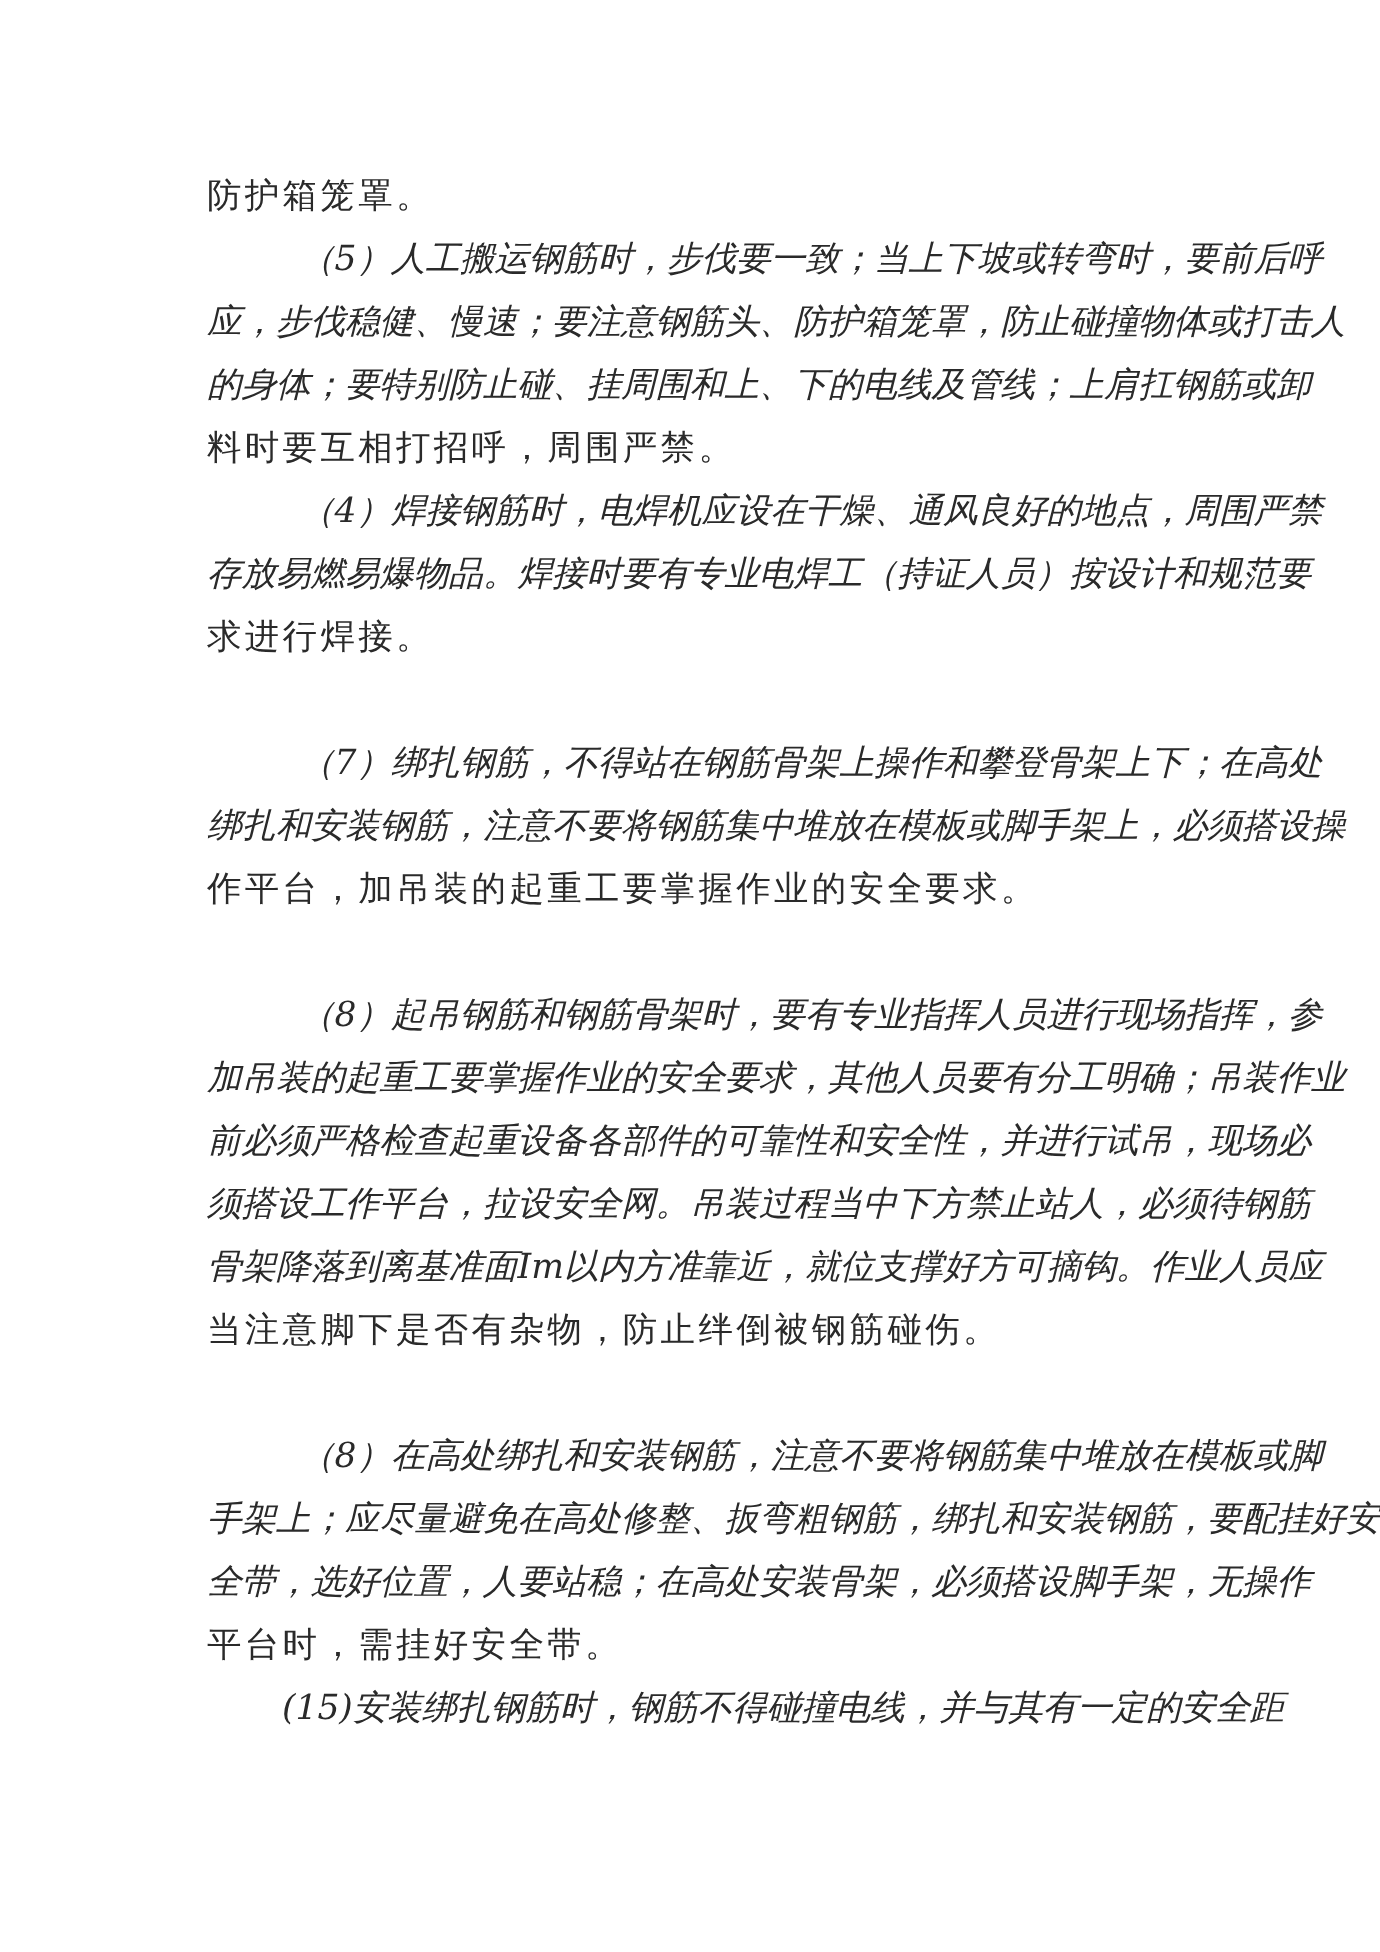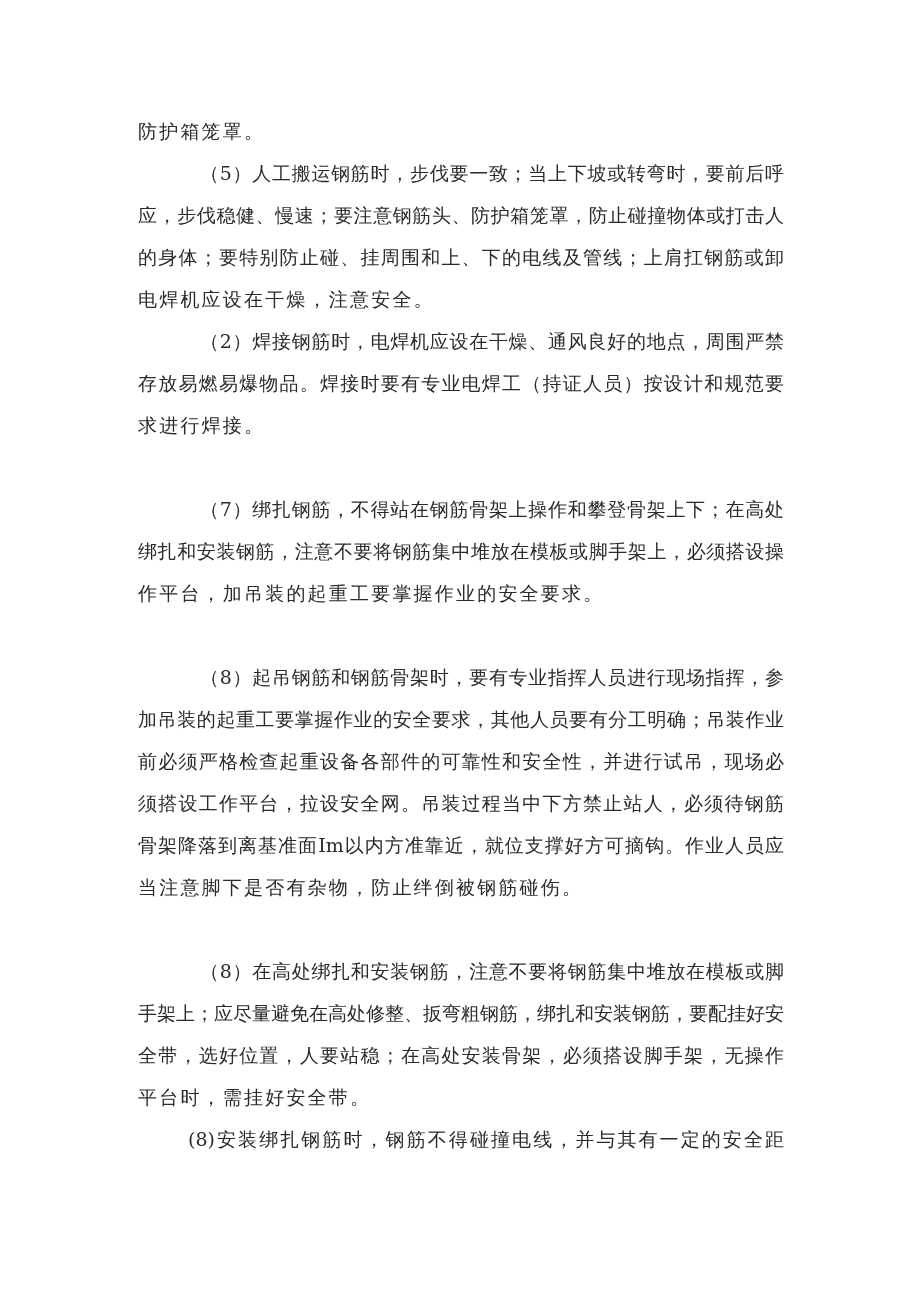--- a/index.html
+++ b/index.html
@@ -19,64 +19,65 @@
     position: absolute;
     left: 138px;
     top: 0;
     width: 646px;
   }
   .line {
     position: absolute;
     left: 0;
     height: 42px;
     line-height: 42px;
-    font-size: 19px;
+    font-size: 23px;
     white-space: nowrap;
     letter-spacing: 2.2px;
   }
   .line.indent {
     left: 62px;
   }
   .line.justify {
     width: 646px;
     text-align: justify;
     text-align-last: justify;
     letter-spacing: 0;
+    font-style: italic;
   }
   .line.indent.justify {
     width: 584px;
   }
 </style>
 </head>
 <body>
 
 <div class="page">
 
   <div class="line" style="top:110px">防护箱笼罩。</div>
 
   <div class="line indent justify" style="top:152px">（5）人工搬运钢筋时，步伐要一致；当上下坡或转弯时，要前后呼</div>
   <div class="line justify" style="top:194px">应，步伐稳健、慢速；要注意钢筋头、防护箱笼罩，防止碰撞物体或打击人</div>
   <div class="line justify" style="top:236px">的身体；要特别防止碰、挂周围和上、下的电线及管线；上肩扛钢筋或卸</div>
-  <div class="line" style="top:278px">电焊机应设在干燥，注意安全。</div>
+  <div class="line" style="top:278px">料时要互相打招呼，周围严禁。</div>
 
-  <div class="line indent justify" style="top:320px">（2）焊接钢筋时，电焊机应设在干燥、通风良好的地点，周围严禁</div>
+  <div class="line indent justify" style="top:320px">（4）焊接钢筋时，电焊机应设在干燥、通风良好的地点，周围严禁</div>
   <div class="line justify" style="top:362px">存放易燃易爆物品。焊接时要有专业电焊工（持证人员）按设计和规范要</div>
   <div class="line" style="top:404px">求进行焊接。</div>
 
   <div class="line indent justify" style="top:488px">（7）绑扎钢筋，不得站在钢筋骨架上操作和攀登骨架上下；在高处</div>
   <div class="line justify" style="top:530px">绑扎和安装钢筋，注意不要将钢筋集中堆放在模板或脚手架上，必须搭设操</div>
   <div class="line" style="top:572px">作平台，加吊装的起重工要掌握作业的安全要求。</div>
 
   <div class="line indent justify" style="top:656px">（8）起吊钢筋和钢筋骨架时，要有专业指挥人员进行现场指挥，参</div>
   <div class="line justify" style="top:698px">加吊装的起重工要掌握作业的安全要求，其他人员要有分工明确；吊装作业</div>
   <div class="line justify" style="top:740px">前必须严格检查起重设备各部件的可靠性和安全性，并进行试吊，现场必</div>
   <div class="line justify" style="top:782px">须搭设工作平台，拉设安全网。吊装过程当中下方禁止站人，必须待钢筋</div>
   <div class="line justify" style="top:824px">骨架降落到离基准面Im以内方准靠近，就位支撑好方可摘钩。作业人员应</div>
   <div class="line" style="top:866px">当注意脚下是否有杂物，防止绊倒被钢筋碰伤。</div>
 
   <div class="line indent justify" style="top:950px">（8）在高处绑扎和安装钢筋，注意不要将钢筋集中堆放在模板或脚</div>
   <div class="line justify" style="top:992px">手架上；应尽量避免在高处修整、扳弯粗钢筋，绑扎和安装钢筋，要配挂好安</div>
   <div class="line justify" style="top:1034px">全带，选好位置，人要站稳；在高处安装骨架，必须搭设脚手架，无操作</div>
   <div class="line" style="top:1076px">平台时，需挂好安全带。</div>
 
-  <div class="line justify" style="top:1118px; left:50px; width:596px">(8)安装绑扎钢筋时，钢筋不得碰撞电线，并与其有一定的安全距</div>
+  <div class="line justify" style="top:1118px; left:50px; width:596px">(15)安装绑扎钢筋时，钢筋不得碰撞电线，并与其有一定的安全距</div>
 
 </div>
 
 </body></html>

